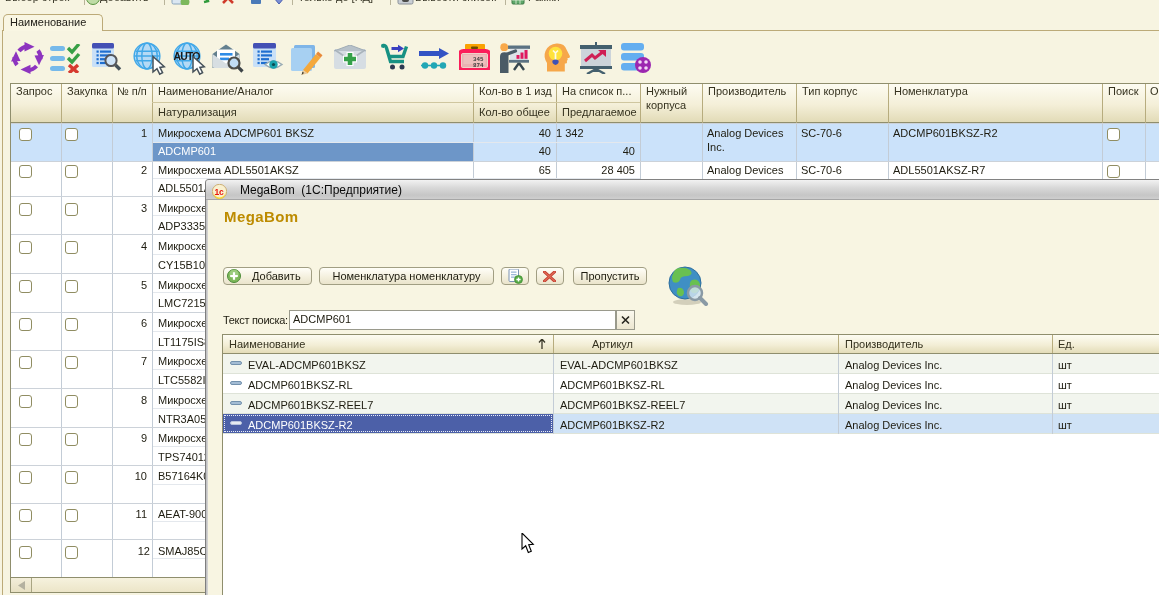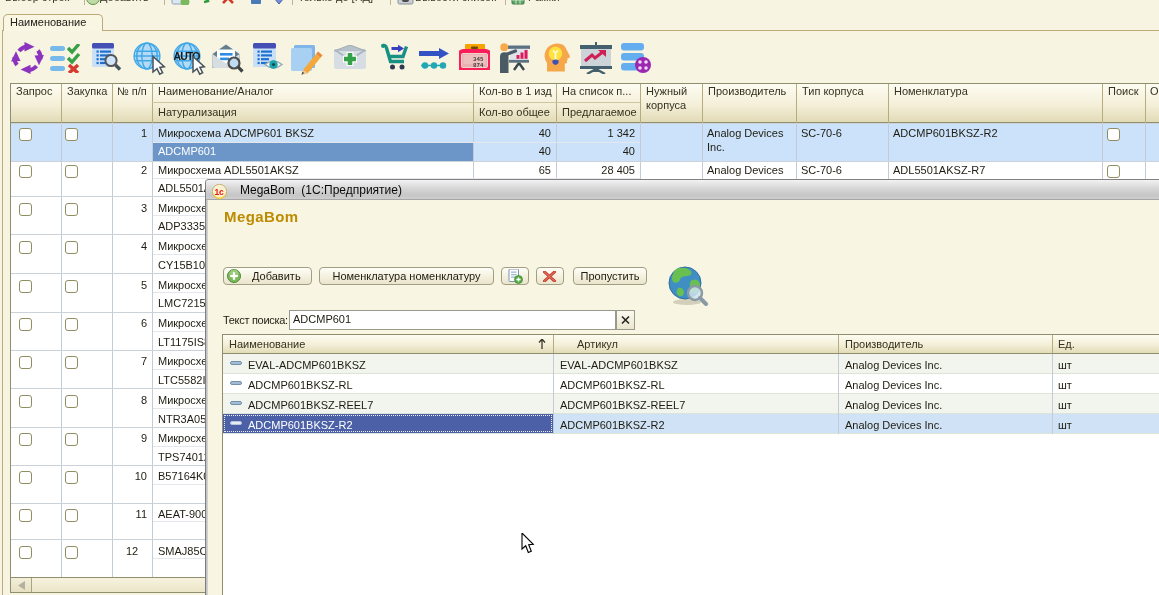--- a/index.html
+++ b/index.html
@@ -252,21 +252,21 @@
 <div class="ht" style="left:117px;top:85px">№ п/п</div>
 <div class="ht" style="left:158px;top:85px">Наименование/Аналог</div>
 <div class="ht" style="left:158px;top:105.5px">Натурализация</div>
 <div class="ht" style="left:479px;top:85px">Кол-во в 1 изд</div>
 <div class="ht" style="left:479px;top:105.5px">Кол-во общее</div>
 <div class="ht" style="left:562px;top:85px">На список п...</div>
 <div class="ht" style="left:562px;top:105.5px">Предлагаемое</div>
 <div class="ht" style="left:646px;top:85px">Нужный</div>
 <div class="ht" style="left:646px;top:98.5px">корпуса</div>
 <div class="ht" style="left:708px;top:85px">Производитель</div>
-<div class="ht" style="left:802px;top:85px">Тип корпуса</div>
+<div class="ht" style="left:802px;top:85px">Тип корпус</div>
 <div class="ht" style="left:894px;top:85px">Номенклатура</div>
 <div class="ht" style="left:1108px;top:85px">Поиск</div>
 <div class="ht" style="left:1150px;top:85px">Оп</div>
 <div class="a" style="left:11px;top:123.5px;width:1148px;height:37.5px;background:#cbe2fa"></div>
 <div class="a" style="left:153px;top:142.5px;width:320px;height:18.5px;background:#6d96c8"></div>
 <div class="vl" style="left:61px;top:123px;height:454px"></div>
 <div class="vl" style="left:112px;top:123px;height:454px"></div>
 <div class="vl" style="left:152px;top:123px;height:454px"></div>
 <div class="vl" style="left:473px;top:123px;height:454px"></div>
 <div class="vl" style="left:556px;top:123px;height:454px"></div>
@@ -299,21 +299,21 @@
 <div class="hl" style="left:11px;top:502.5px;width:1148px"></div>
 <div class="shl" style="left:153px;top:520.75px;width:487px"></div>
 <div class="hl" style="left:11px;top:539.0px;width:1148px"></div>
 <div class="shl" style="left:153px;top:557.75px;width:487px"></div>
 <div class="cb" style="left:19px;top:127.5px"></div>
 <div class="cb" style="left:65px;top:127.5px"></div>
 <div class="t" style="left:112px;top:126.5px;width:35px;text-align:right">1</div>
 <div class="t" style="left:158px;top:126.5px">Микросхема ADCMP601 BKSZ</div>
 <div class="t" style="left:158px;top:145.25px;color:#fff">ADCMP601</div>
 <div class="t" style="left:473px;top:126.5px;width:78px;text-align:right">40</div>
-<div class="t" style="left:556px;top:126.5px;width:79px;text-align:right">1 342</div>
+<div class="t" style="left:556px;top:126.5px;width:79px;text-align:left">1 342</div>
 <div class="t" style="left:473px;top:145.25px;width:78px;text-align:right">40</div>
 <div class="t" style="left:556px;top:145.25px;width:79px;text-align:right">40</div>
 <div class="t" style="left:707px;top:126.5px">Analog Devices</div>
 <div class="t" style="left:707px;top:140.5px">Inc.</div>
 <div class="t" style="left:801px;top:126.5px">SC-70-6</div>
 <div class="t" style="left:893px;top:126.5px">ADCMP601BKSZ-R2</div>
 <div class="cb" style="left:1107px;top:127.5px"></div>
 <div class="cb" style="left:19px;top:165px"></div>
 <div class="cb" style="left:65px;top:165px"></div>
 <div class="t" style="left:112px;top:164px;width:35px;text-align:right">2</div>
@@ -366,21 +366,21 @@
 <div class="cb" style="left:19px;top:471.3px"></div>
 <div class="cb" style="left:65px;top:471.3px"></div>
 <div class="t" style="left:112px;top:470.3px;width:35px;text-align:right">10</div>
 <div class="t" style="left:158px;top:470.3px">B57164K0472J</div>
 <div class="cb" style="left:19px;top:509px"></div>
 <div class="cb" style="left:65px;top:509px"></div>
 <div class="t" style="left:112px;top:508px;width:35px;text-align:right">11</div>
 <div class="t" style="left:158px;top:508px">AEAT-9000-1GSH0</div>
 <div class="cb" style="left:19px;top:545.5px"></div>
 <div class="cb" style="left:65px;top:545.5px"></div>
-<div class="t" style="left:126px;top:544.5px;width:35px;">12</div>
+<div class="t" style="left:115px;top:544.5px;width:35px;text-align:right">12</div>
 <div class="t" style="left:158px;top:544.5px">SMAJ85CA</div>
 <div class="a" style="left:10px;top:577px;width:1149px;height:16px;border:1px solid #8f8e6d;box-sizing:border-box;background:linear-gradient(#f6f2de,#ece5c8)"></div>
 <div class="a" style="left:11px;top:578px;width:21px;height:14px;border-right:1px solid #a9a583;background:linear-gradient(#f3eeda,#e7e0c2);box-sizing:border-box"></div>
 <svg class="a" style="left:17px;top:581px" width="8" height="9" viewBox="0 0 8 9">
     <path d="M8 0 L1 4.5 L8 9 Z" fill="#b4b1a0"></path>
   </svg>
 
 <div class="a" style="left:205px;top:179px;width:954px;height:416px;
  background:#f8f5e2;border-left:1px solid #7e7e7e;border-top:1px solid #828282;
  box-shadow:inset 1px 0 0 #c2c2c2, inset 2px 0 0 #d2d2d2;border-top-left-radius:4px;box-sizing:border-box">
@@ -445,21 +445,21 @@
   </svg>
 <div class="a" style="left:222px;top:334px;width:937px;height:20px;background:linear-gradient(#fdfcf2,#f3eed6 55%,#e3dcb8);border:1px solid #8f8e6d;border-right:none;box-sizing:border-box"></div>
 <div class="a" style="left:222px;top:354px;width:937px;height:241px;background:#fff;border-left:1px solid #8f8e6d;box-sizing:border-box"></div>
 <div class="hvl" style="left:553px;top:335px;height:18px"></div>
 <div class="hvl" style="left:838px;top:335px;height:18px"></div>
 <div class="hvl" style="left:1052px;top:335px;height:18px"></div>
 <div class="ht" style="left:229px;top:338px">Наименование</div>
 <svg class="a" style="left:538px;top:339px" width="8" height="11" viewBox="0 0 8 11">
     <path d="M4 0 L4 10 M4 0 L1 3.5 M4 0 L7 3.5" stroke="#3a3828" stroke-width="1.3" fill="none"></path>
   </svg>
-<div class="ht" style="left:577px;top:338px">Артикул</div>
+<div class="ht" style="left:592px;top:338px">Артикул</div>
 <div class="ht" style="left:845px;top:338px">Производитель</div>
 <div class="ht" style="left:1058px;top:338px">Ед.</div>
 <div class="a" style="left:223px;top:354px;width:936px;height:20px;background:#f2f5ee"></div>
 <div class="a" style="left:223px;top:373px;width:936px;height:1px;background:#dee3d8"></div>
 <div class="a" style="left:230px;top:361px;width:12px;height:4px;background:#a3bcd4;border:1px solid #7391ad;border-radius:2px;box-sizing:border-box"></div>
 <div class="t" style="left:248px;top:358.5px;">EVAL-ADCMP601BKSZ</div>
 <div class="t" style="left:560px;top:358.5px">EVAL-ADCMP601BKSZ</div>
 <div class="t" style="left:845px;top:358.5px">Analog Devices Inc.</div>
 <div class="t" style="left:1058px;top:358.5px">шт</div>
 <div class="a" style="left:223px;top:393px;width:936px;height:1px;background:#dee3d8"></div>

